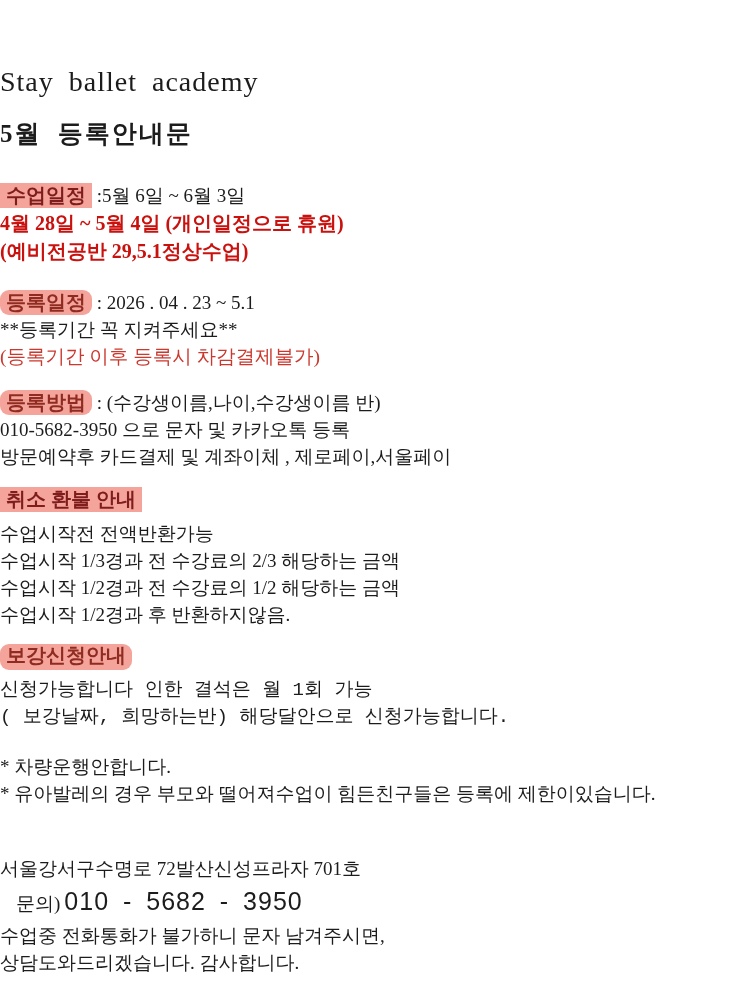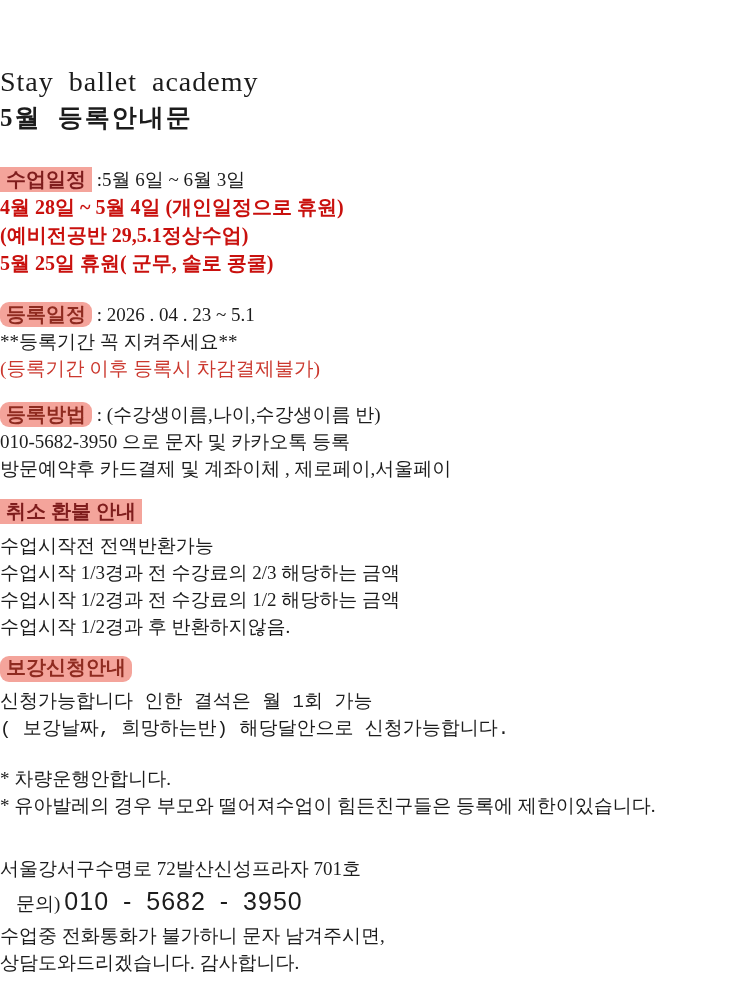--- a/index.html
+++ b/index.html
@@ -20,21 +20,21 @@
     text-align:left;
   }
   .title-en{
     padding-top:66px;
     font-size:28px;
     letter-spacing:1px;
     word-spacing:7px;
     line-height:32px;
   }
   .title-ko{
-    margin-top:4px;
+    margin-top:20px;
     font-size:25px;
     font-weight:bold;
     letter-spacing:2px;
     word-spacing:8px;
     line-height:32px;
   }
   .line{font-size:19px;line-height:27px;}
   .red-bold{color:var(--red);font-weight:bold;font-size:20px;line-height:28px;}
   .soft-red{color:var(--soft-red);line-height:28px;font-size:19.5px;}
   .hl{background:var(--highlight);padding:1px 6px 2px 6px;font-weight:bold;font-size:20px;}
@@ -66,21 +66,20 @@
   <div class="title-en">Stay ballet academy</div>
   <div class="title-ko">5월 등록안내문</div>
 
   <div class="sec-schedule">
     <div class="line">
       <span class="hl hl-black">수업일정</span>
       <span>:5월 6일 ~ 6월 3일</span>
     </div>
     <div class="red-bold">4월 28일 ~ 5월 4일 (개인일정으로 휴원)</div>
     <div class="red-bold">(예비전공반 29,5.1정상수업)</div>
-    <div class="red-bold">5월 25일 휴원( 군무, 솔로 콩쿨)</div>
   </div>
 
   <div class="sec-reg-schedule">
     <div class="line">
       <span class="hl hl-dark">등록일정</span>
       <span>: 2026 . 04 . 23 ~ 5.1</span>
     </div>
     <div class="line">**등록기간 꼭 지켜주세요**</div>
     <div class="soft-red">(등록기간 이후 등록시 차감결제불가)</div>
   </div>

